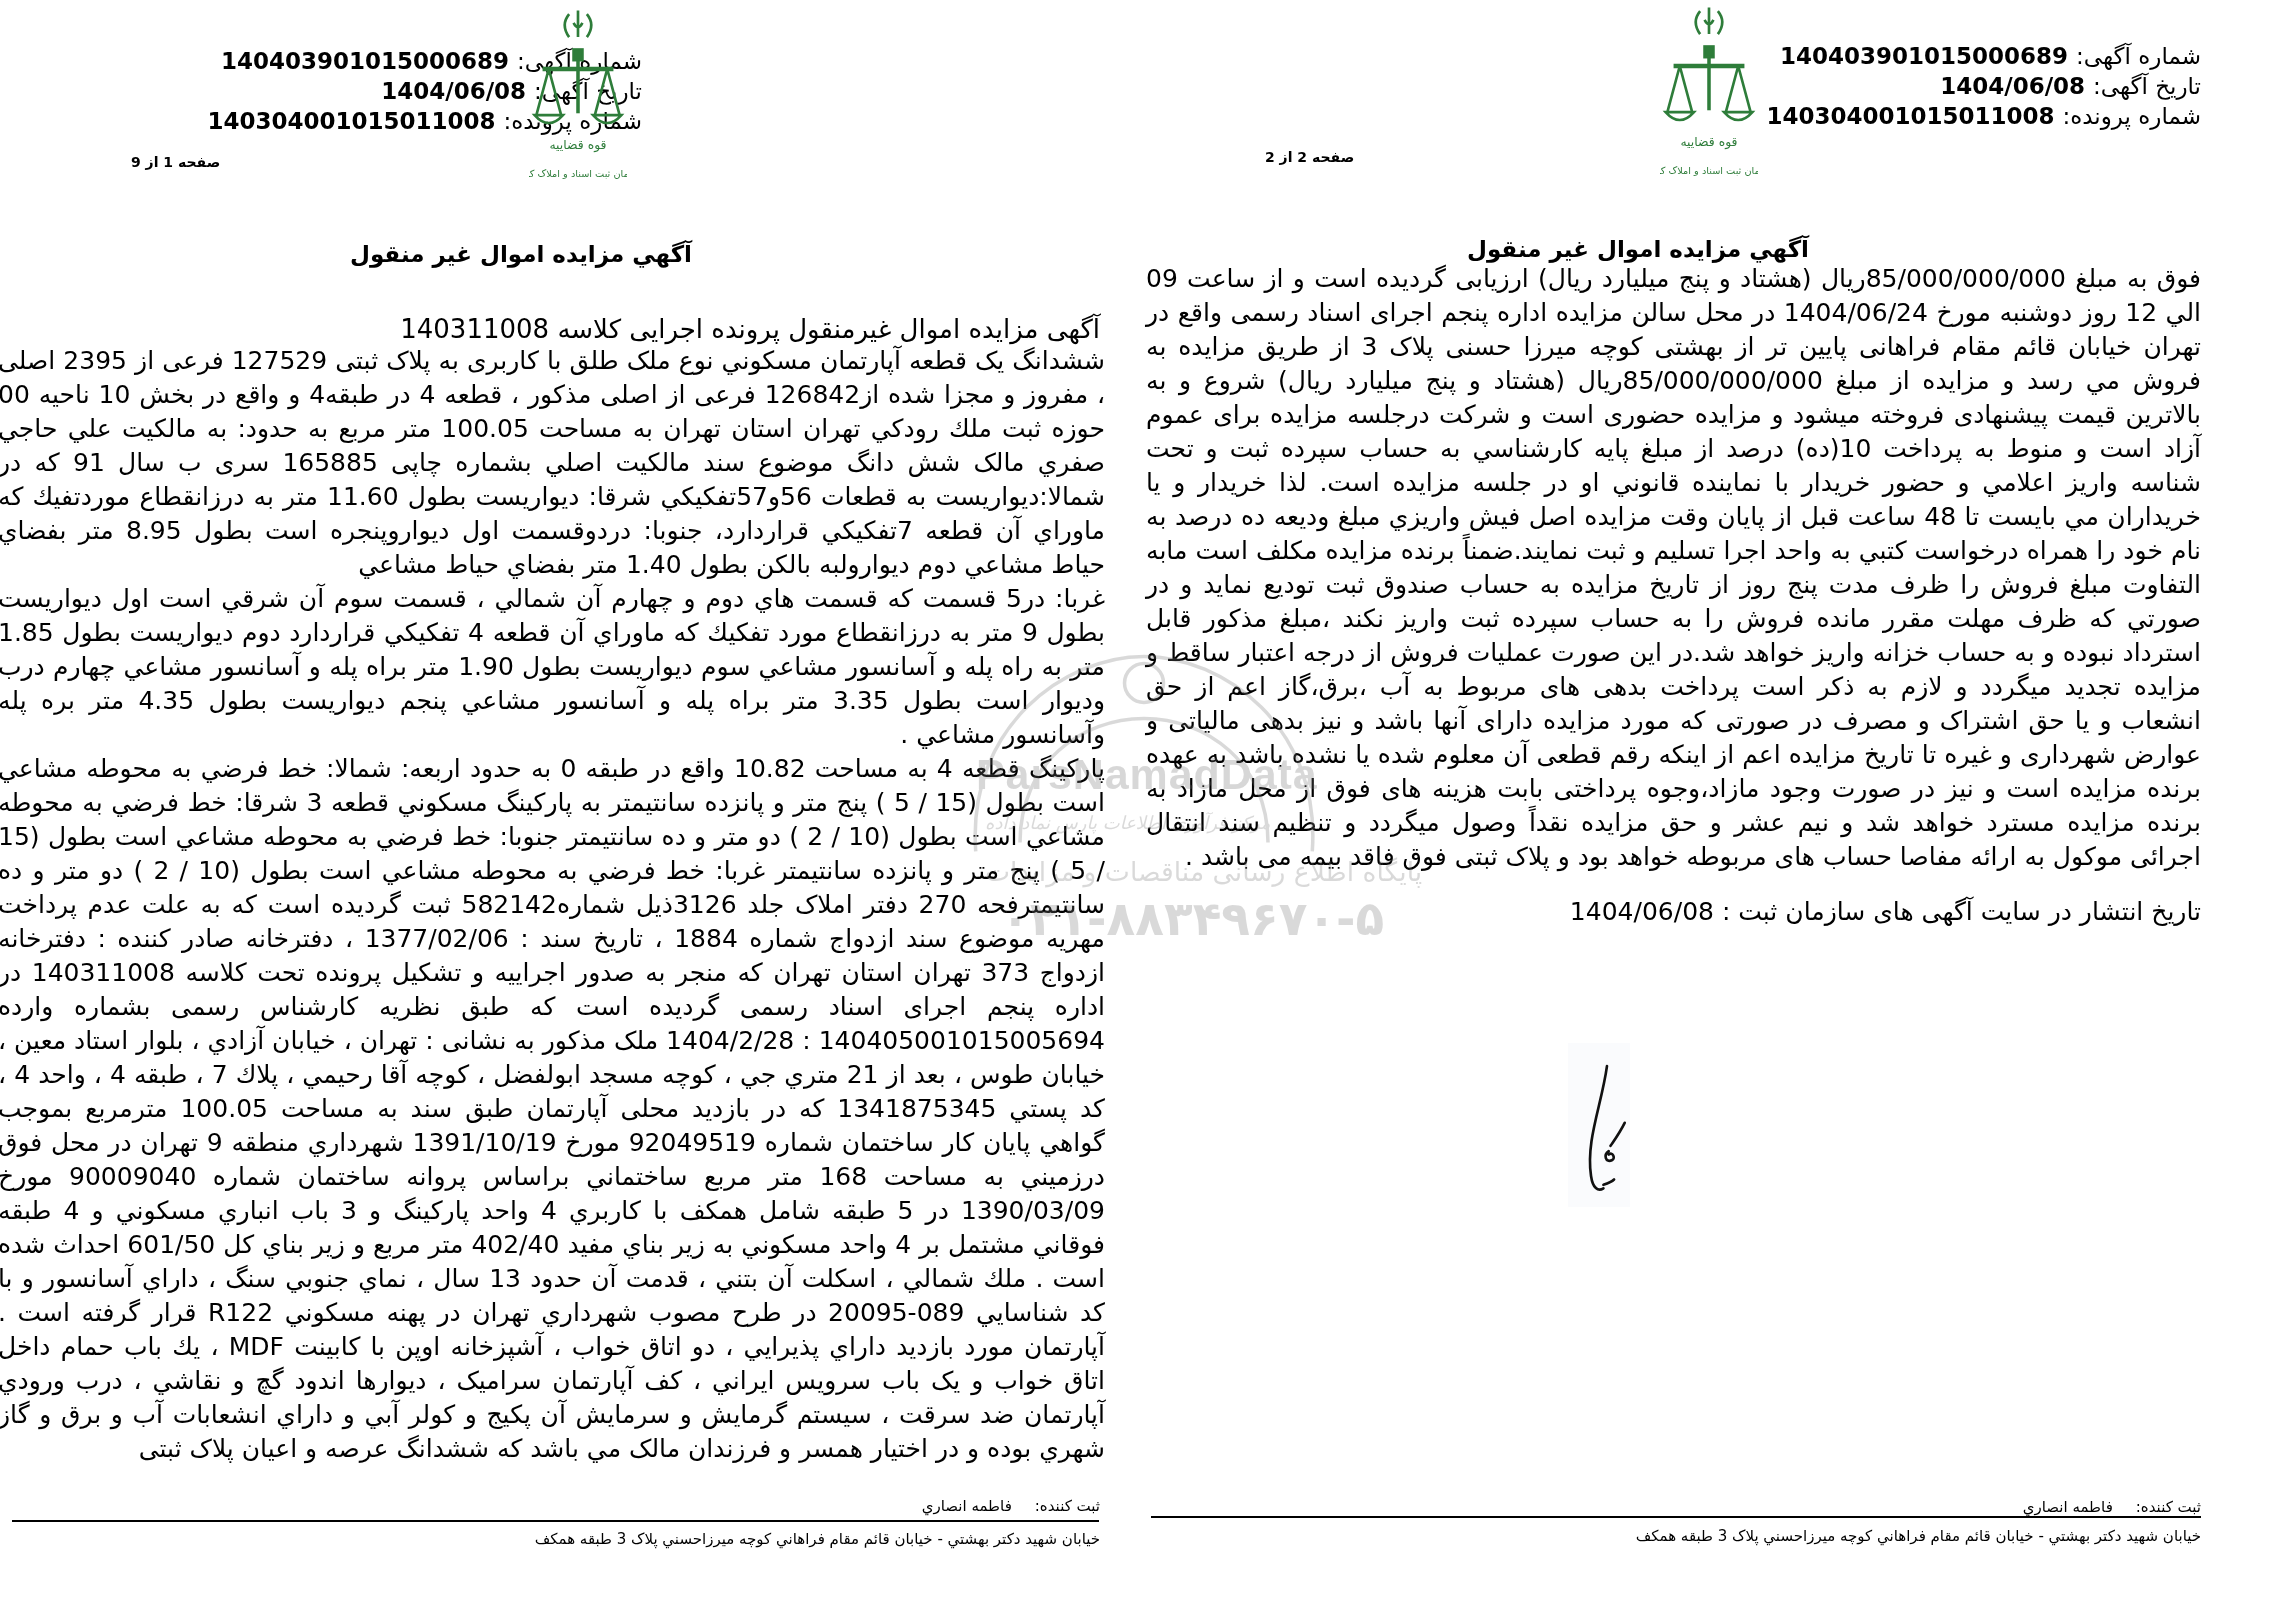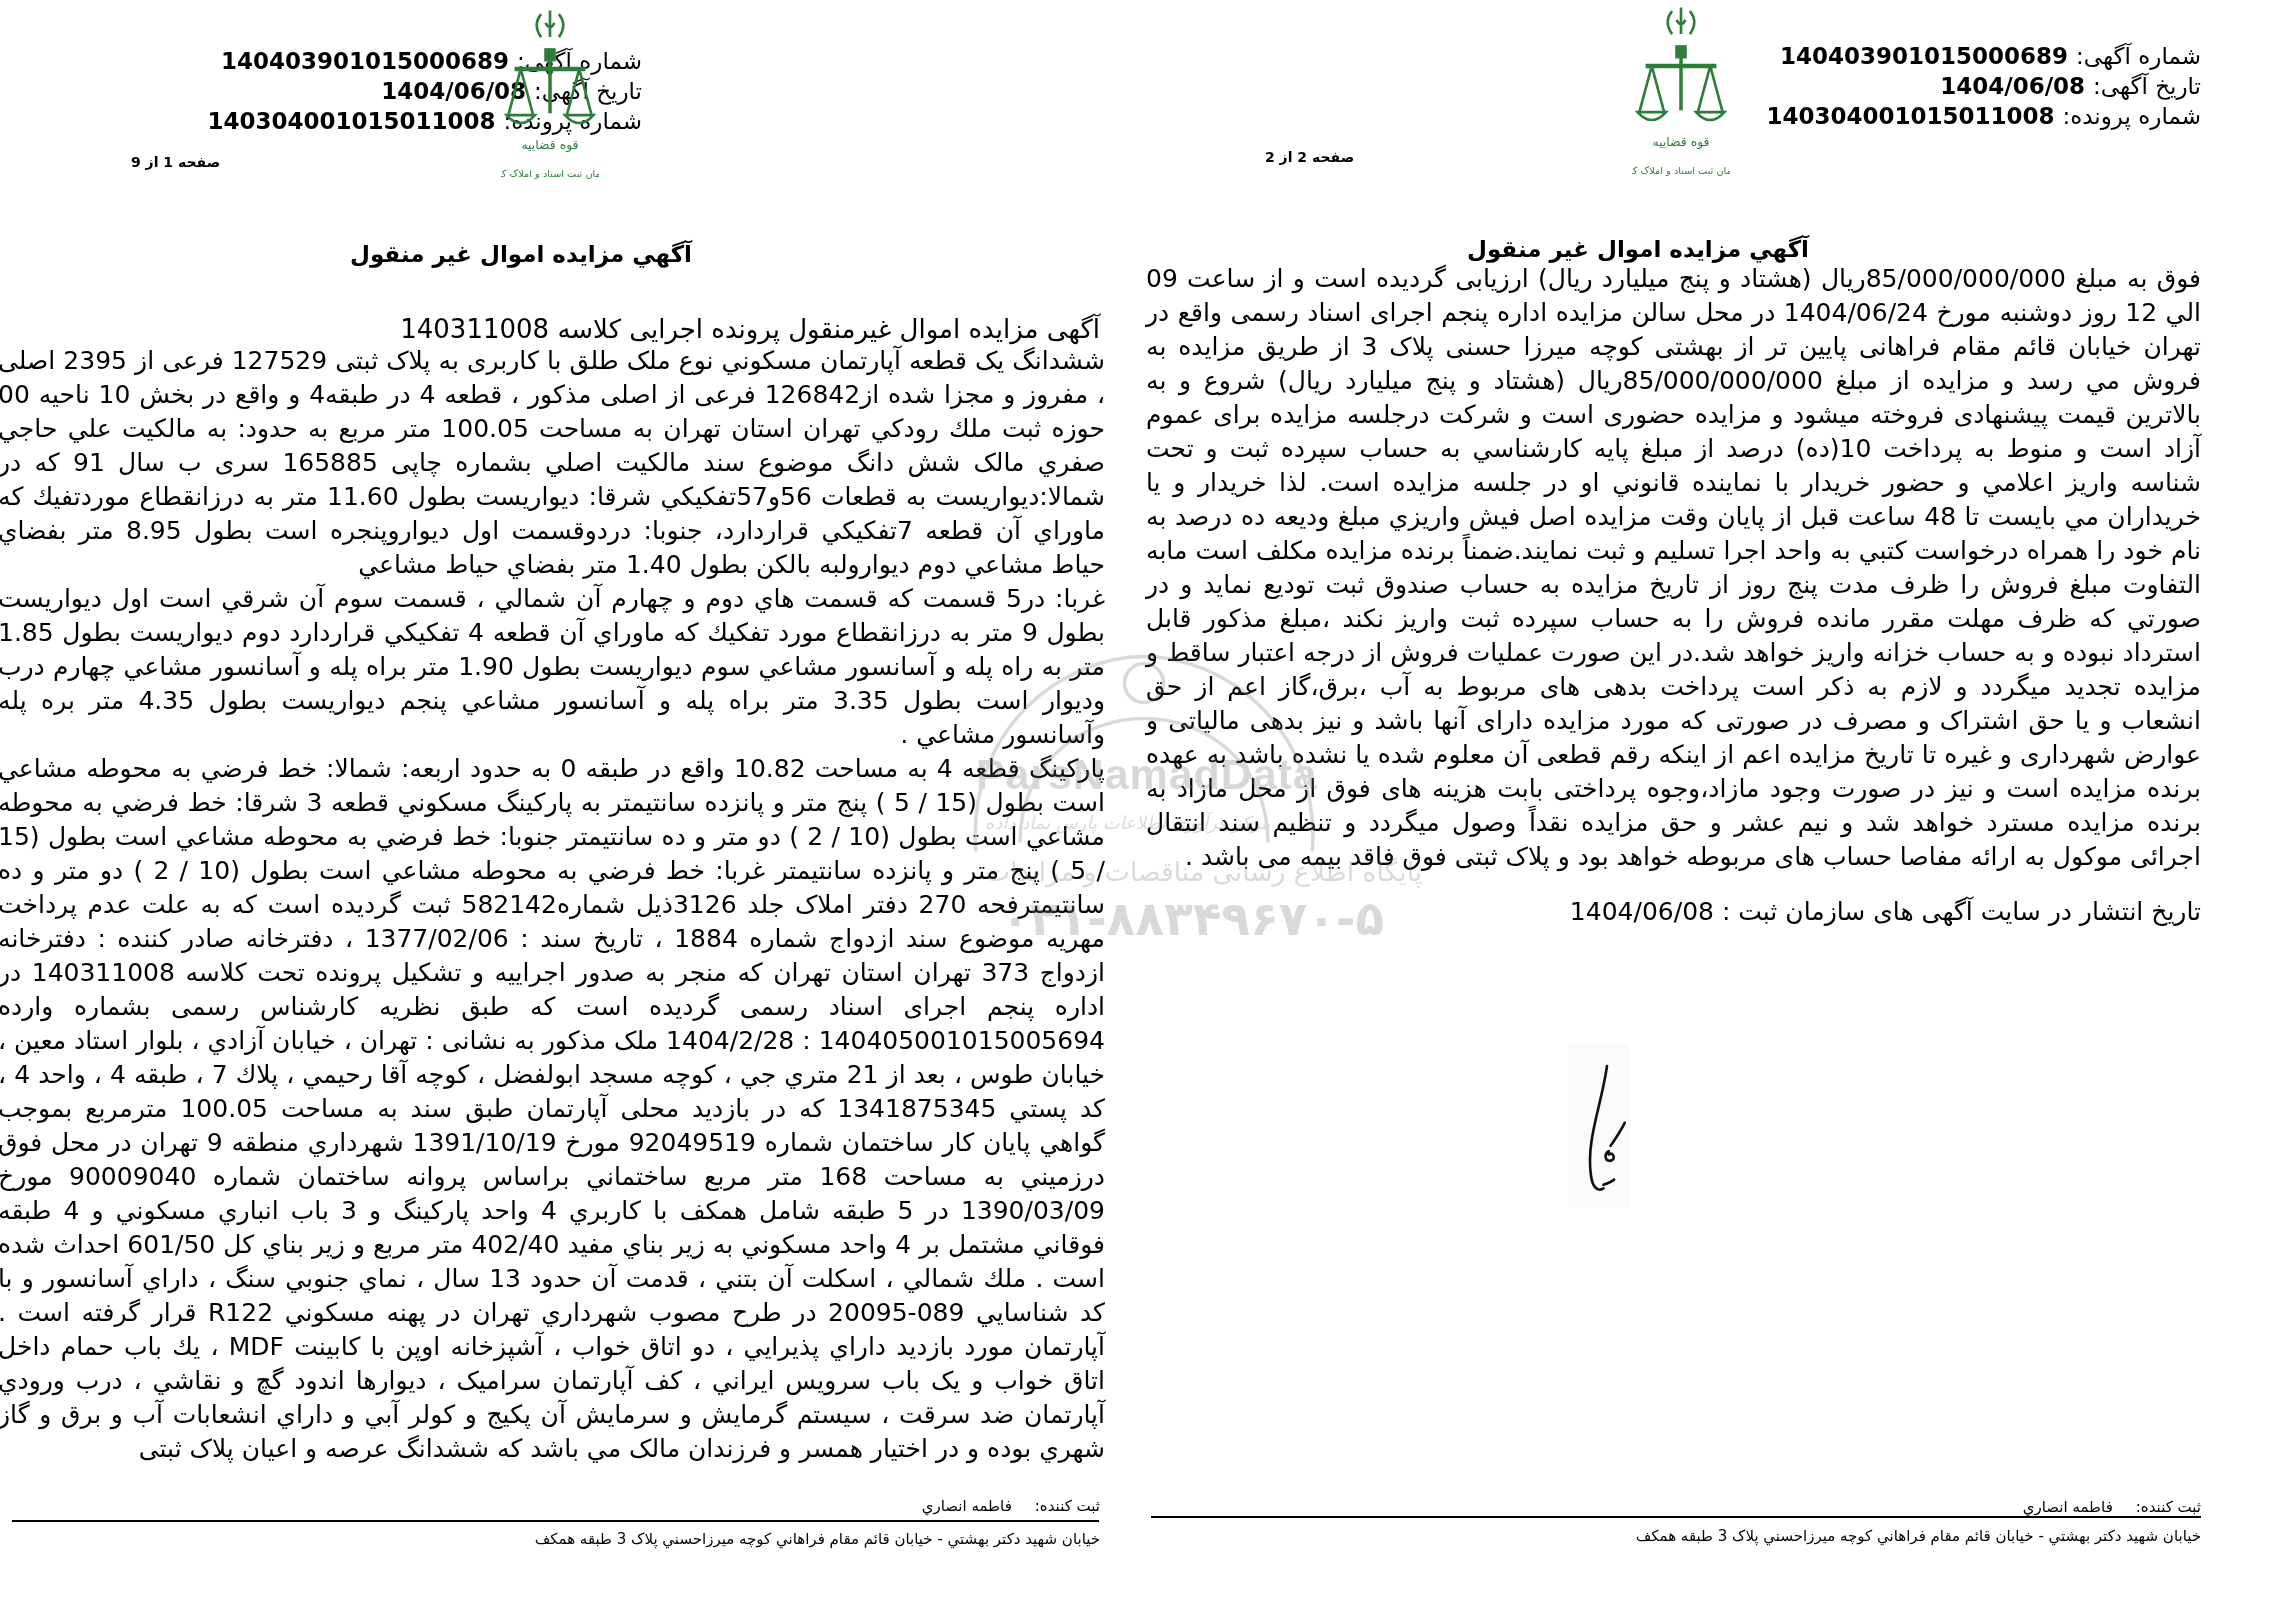--- a/index.html
+++ b/index.html
@@ -7,21 +7,21 @@
          font-family:"DejaVu Sans","Liberation Sans",sans-serif; color:#000; }
   .page { position:absolute; top:0; height:1622px; }
   #page-left  { left:0;    width:1144px; }
   #page-right { left:1144px; width:1140px; }
 
   .hdr-meta { position:absolute; direction:rtl; text-align:right; font-size:23px; line-height:30px; font-weight:bold; }
   .hdr-meta .row { white-space:nowrap; }
   .hdr-meta .lbl { font-weight:normal; }
   .page-no { position:absolute; direction:rtl; font-size:14px; font-weight:bold; }
 
-  .logo { position:absolute; width:98px; height:186px; }
+  .logo { position:absolute; width:98px; height:186px;margin-left:28px; }
   .logo svg { width:100%; height:100%; }
 
   .doc-title { position:absolute; direction:rtl; text-align:center; font-size:23px; font-weight:bold; white-space:nowrap; }
   .sub-title { position:absolute; direction:rtl; text-align:right; font-size:26px; white-space:nowrap; }
 
   .body-text { position:absolute; direction:rtl; text-align:justify; text-align-last:right;
                font-size:25px; line-height:34px; }
   .body-text p { margin:0; }
 
   .pub-line, .chief-line { position:absolute; direction:rtl; text-align:right; font-size:25px; white-space:nowrap; }

